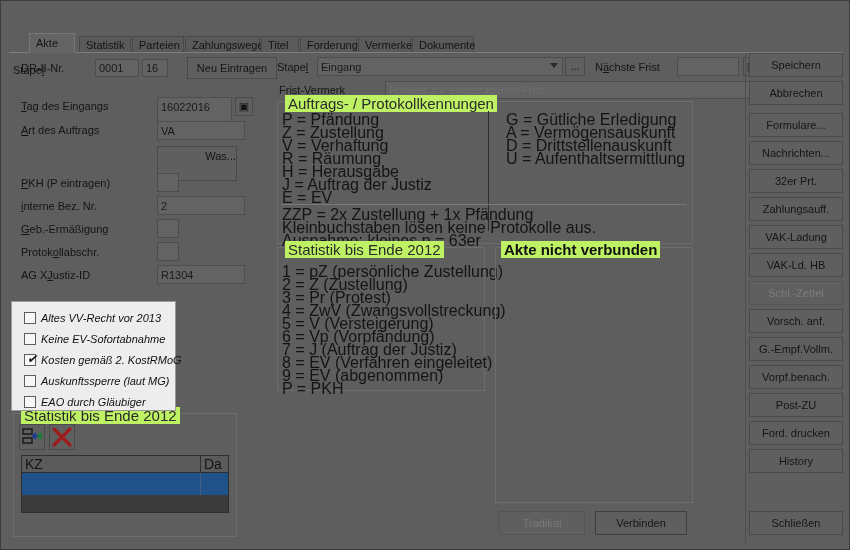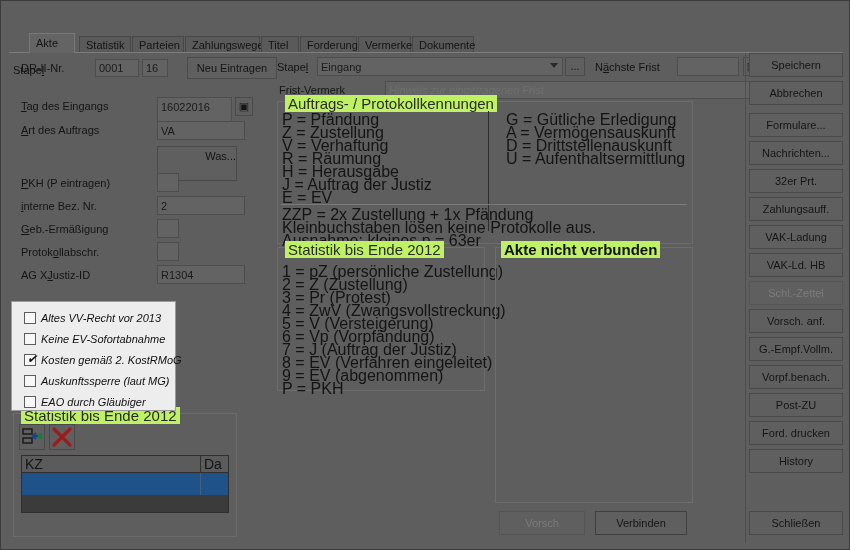--- a/index.html
+++ b/index.html
@@ -257,21 +257,21 @@
   <div class="legend-line" style="left:281px;top:301px;">4 = ZwV (Zwangsvollstreckung)</div>
   <div class="legend-line" style="left:281px;top:314px;">5 = V (Versteigerung)</div>
   <div class="legend-line" style="left:281px;top:327px;">6 = Vp (Vorpfändung)</div>
   <div class="legend-line" style="left:281px;top:340px;">7 = J (Auftrag der Justiz)</div>
   <div class="legend-line" style="left:281px;top:353px;">8 = EV (Verfahren eingeleitet)</div>
   <div class="legend-line" style="left:281px;top:366px;">9 = EV (abgenommen)</div>
   <div class="legend-line" style="left:281px;top:379px;">P = PKH</div>
 
   <div class="grp" style="left:494px;top:246px;width:198px;height:256px;"></div>
   <div class="grp-title bold" style="left:500px;top:240px;">Akte nicht verbunden</div>
-  <div class="btn disabled" style="left:498px;top:510px;width:86px;height:24px;line-height:22px;">Vorsch</div>
+  <div class="btn disabled" style="left:498px;top:510px;width:86px;height:24px;line-height:22px;">Tradikal</div>
   <div class="btn" style="left:594px;top:510px;width:92px;height:24px;line-height:22px;border-color:#3f3f3f;">Verbinden</div>
 
   <div class="grp" style="left:12px;top:412px;width:224px;height:124px;"></div>
   <div class="grp-title" style="left:20px;top:406px;">Statistik bis Ende 2012</div>
 
   <div class="iconbtn" style="left:18px;top:423px;width:26px;height:26px;">
     <svg width="24" height="24" viewBox="0 0 24 24">
       <rect x="3" y="4" width="9" height="5" fill="none" stroke="#1b1b1b" stroke-width="1.5"></rect>
       <rect x="3" y="13" width="9" height="5" fill="none" stroke="#1b1b1b" stroke-width="1.5"></rect>
       <path d="M13 11 H20" stroke="#1b3f8f" stroke-width="2"></path>

